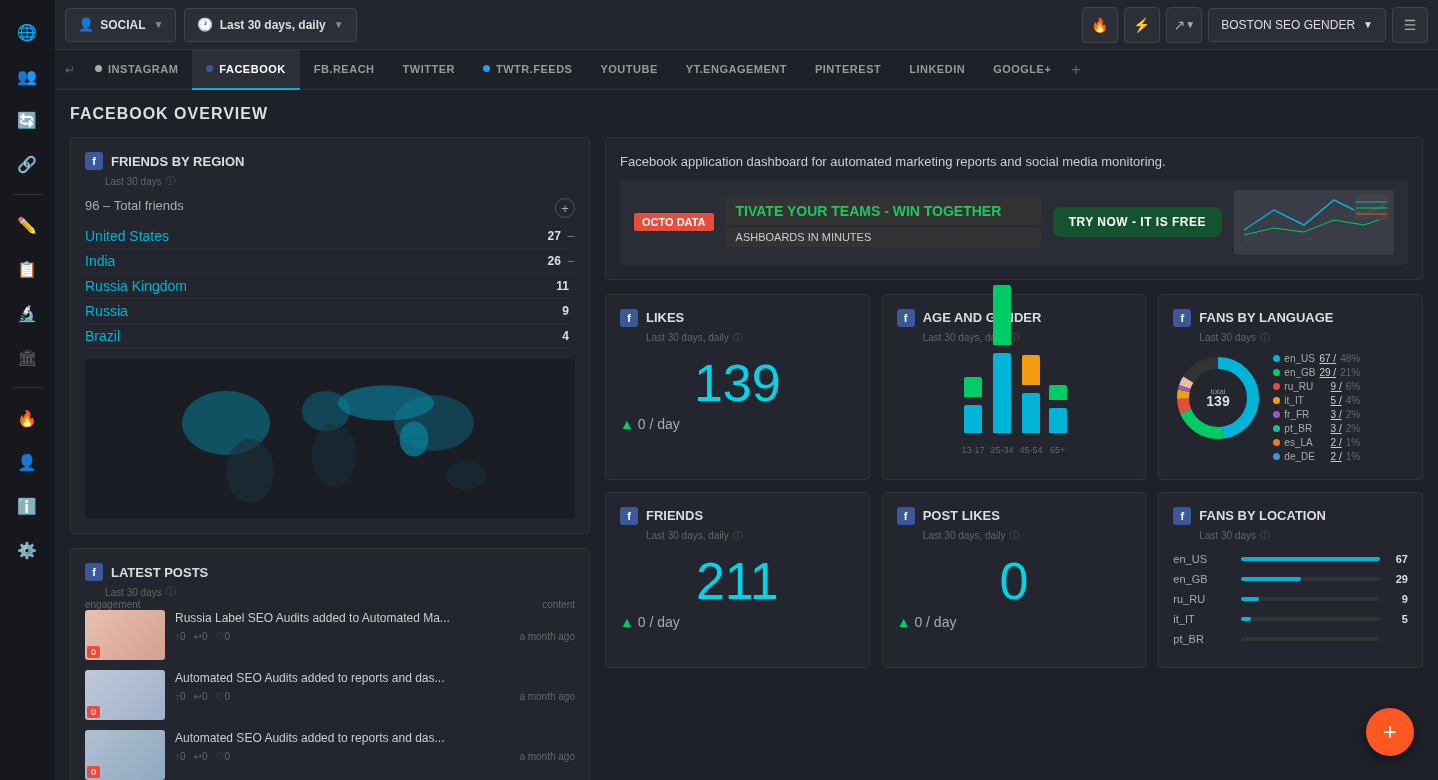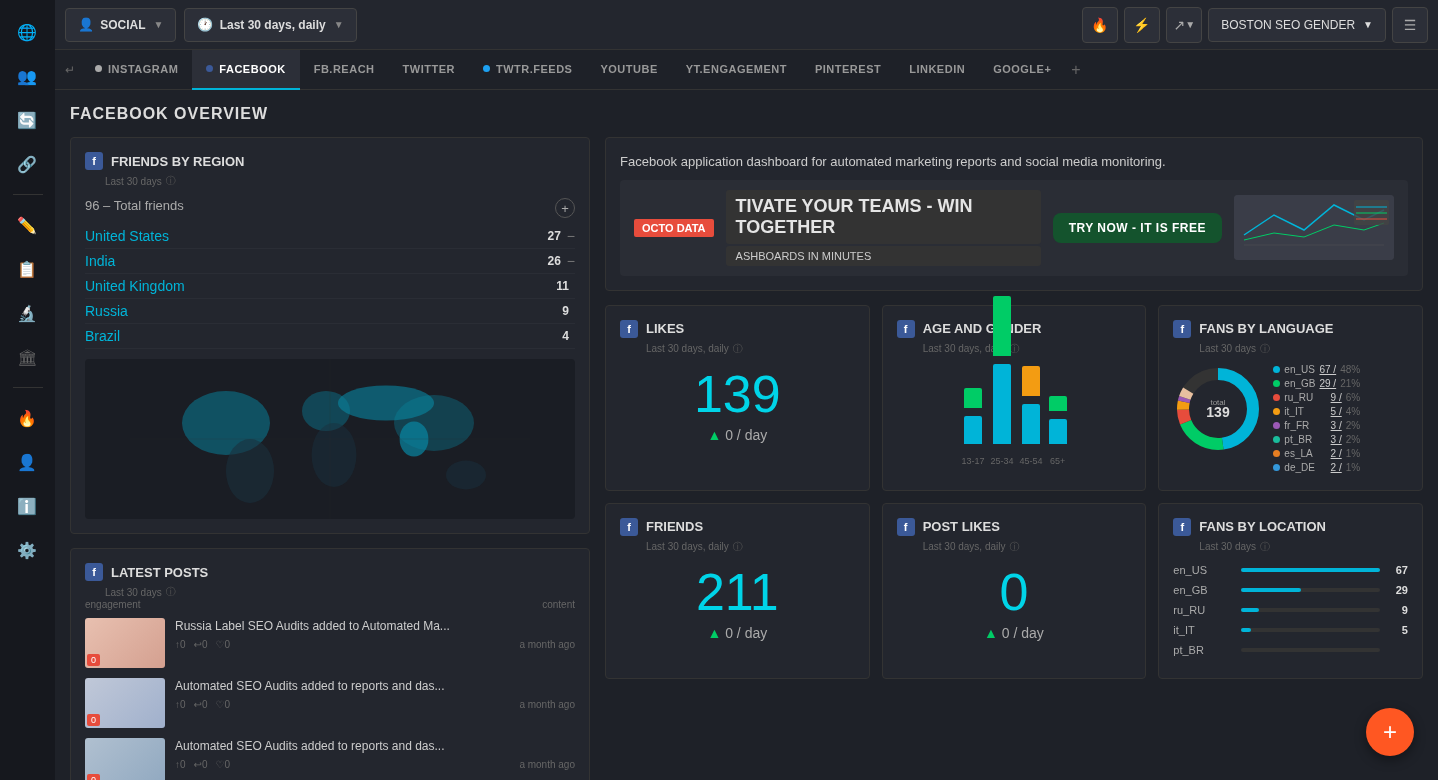--- a/index.html
+++ b/index.html
@@ -78,40 +78,40 @@
     .plus-btn { width: 20px; height: 20px; border: 1px solid #555; border-radius: 50%; display: flex; align-items: center; justify-content: center; color: #aaa; cursor: pointer; font-size: 13px; }
 
     .region-row { display: flex; align-items: center; padding: 4px 0; border-bottom: 1px solid #2a2d35; }
     .region-name { flex: 1; color: #00b4d8; font-size: 14px; cursor: pointer; }
     .region-num { color: #ddd; font-size: 12px; font-weight: bold; width: 30px; text-align: right; margin-right: 6px; }
     .region-minus { color: #777; font-size: 14px; cursor: pointer; }
 
     .map-area { height: 160px; background: #1a1d24; border-radius: 4px; margin-top: 10px; position: relative; overflow: hidden; display: flex; align-items: center; justify-content: center; }
 
     
-    .posts-header { display: flex; justify-content: space-between; color: #666; font-size: 10px; margin-bottom: 8px; }
+    .posts-header { display: flex; justify-content: space-between; color: #666; font-size: 10px; }
     .post-item { display: flex; align-items: flex-start; gap: 10px; margin-bottom: 10px; }
     .post-thumb { width: 80px; height: 50px; background: #2a2d35; border-radius: 3px; flex-shrink: 0; position: relative; overflow: hidden; }
     .post-badge { position: absolute; bottom: 2px; left: 2px; background: #e74c3c; color: #fff; font-size: 9px; padding: 1px 4px; border-radius: 2px; }
     .post-info { flex: 1; }
     .post-title { color: #ccc; font-size: 12px; line-height: 1.4; margin-bottom: 4px; }
     .post-meta { color: #666; font-size: 10px; display: flex; justify-content: space-between; }
     .post-stats { display: flex; gap: 8px; color: #666; font-size: 10px; }
     .promo-text { color: #ccc; font-size: 13px; line-height: 1.5; margin-bottom: 8px; }
     .try-btn {
       background: #14532d; color: #fff; padding: 8px 16px; border-radius: 8px; font-size: 12px; font-weight: bold;
       cursor: pointer; white-space: nowrap; letter-spacing: 0.5px;
     }
 
     
     .stats-grid { display: grid; grid-template-columns: 1fr 1fr 1fr; gap: 12px; }
     .stat-card { background: #23262e; border: 1px solid #333; border-radius: 4px; padding: 14px; }
     .stat-subtitle { color: #666; font-size: 10px; margin-left: 26px; display: flex; align-items: center; gap: 4px; }
     .stat-big { color: #00d4e8; font-size: 52px; font-weight: 300; text-align: center; line-height: 1.1; margin: 10px 0 4px; }
-    .stat-change { text-align: center; color: #aaa; font-size: 14px; }
+    .stat-change { text-align: left; color: #aaa; font-size: 14px; }
 
     
     .age-chart { display: flex; align-items: flex-end; justify-content: center; gap: 6px; height: 100px; margin: 10px 0; }
     .age-bar-group { display: flex; flex-direction: column; align-items: center; gap: 8px; }
     .age-bar { width: 18px; border-radius: 2px 2px 0 0; }
     .age-label { color: #666; font-size: 9px; margin-top: 4px; }
     .lang-list { font-size: 10px; color: #aaa; }
     .lang-row { display: flex; align-items: center; gap: 4px; margin-bottom: 3px; }
     .lang-dot { width: 7px; height: 7px; border-radius: 50%; flex-shrink: 0; }
     .lang-name { flex: 1; }
@@ -244,21 +244,21 @@
             <span class="region-name">United States</span>
             <span class="region-num">27</span>
             <span class="region-minus">−</span>
           </div>
           <div class="region-row">
             <span class="region-name">India</span>
             <span class="region-num">26</span>
             <span class="region-minus">−</span>
           </div>
           <div class="region-row">
-            <span class="region-name">United Kingdom</span>
+            <span class="region-name">Russia Kingdom</span>
             <span class="region-num">11</span>
           </div>
           <div class="region-row">
             <span class="region-name">Russia</span>
             <span class="region-num">9</span>
           </div>
           <div class="region-row">
             <span class="region-name">Brazil</span>
             <span class="region-num">4</span>
           </div>
@@ -360,21 +360,21 @@
 
     <div class="right-panel">
 
       <div class="card">
         <div class="promo-text">Facebook application dashboard for automated marketing reports and social media monitoring.</div>
         <div style="background:#2a2d35; border-radius:4px; padding:10px 14px; display:flex; align-items:center; gap:12px;">
           <div style="display:flex;flex-direction:column;gap:4px;flex-shrink:0;">
             <div style="background:#e74c3c;color:#fff;padding:3px 8px;font-size:11px;font-weight:bold;border-radius:2px;display:inline-block;">OCTO DATA</div>
           </div>
           <div style="flex:1;">
-            <div style="color:#e5e5e5;font-size:18px;font-weight:bold;background:#333;padding:6px 10px;border-radius:3px;">TIVATE YOUR TEAMS - WIN TOGETHER</div>
+            <div style="color:#22c55e;font-size:14px;font-weight:bold;background:#333;padding:6px 10px;border-radius:3px;">TIVATE YOUR TEAMS - WIN TOGETHER</div>
             <div style="color:#ccc;font-size:11px;background:#333;padding:4px 10px;border-radius:3px;margin-top:2px;">ASHBOARDS IN MINUTES</div>
           </div>
           <div class="try-btn">TRY NOW - IT IS FREE</div>
           <div style="width:160px;height:65px;background:#3a3d48;border-radius:4px;overflow:hidden;flex-shrink:0;">
             <svg width="160" height="65">
               <rect x="0" y="0" width="160" height="65" fill="#3a3d48"></rect>
               <line x1="10" y1="50" x2="150" y2="50" stroke="#555" stroke-width="0.5"></line>
               <polyline points="10,40 40,20 70,35 100,10 130,25 150,15" fill="none" stroke="#00b4d8" stroke-width="1.5"></polyline>
               <polyline points="10,45 40,38 70,42 100,30 130,35 150,28" fill="none" stroke="#00cc66" stroke-width="1"></polyline>
               <rect x="120" y="5" width="35" height="25" rx="2" fill="#444" opacity="0.8"></rect>

